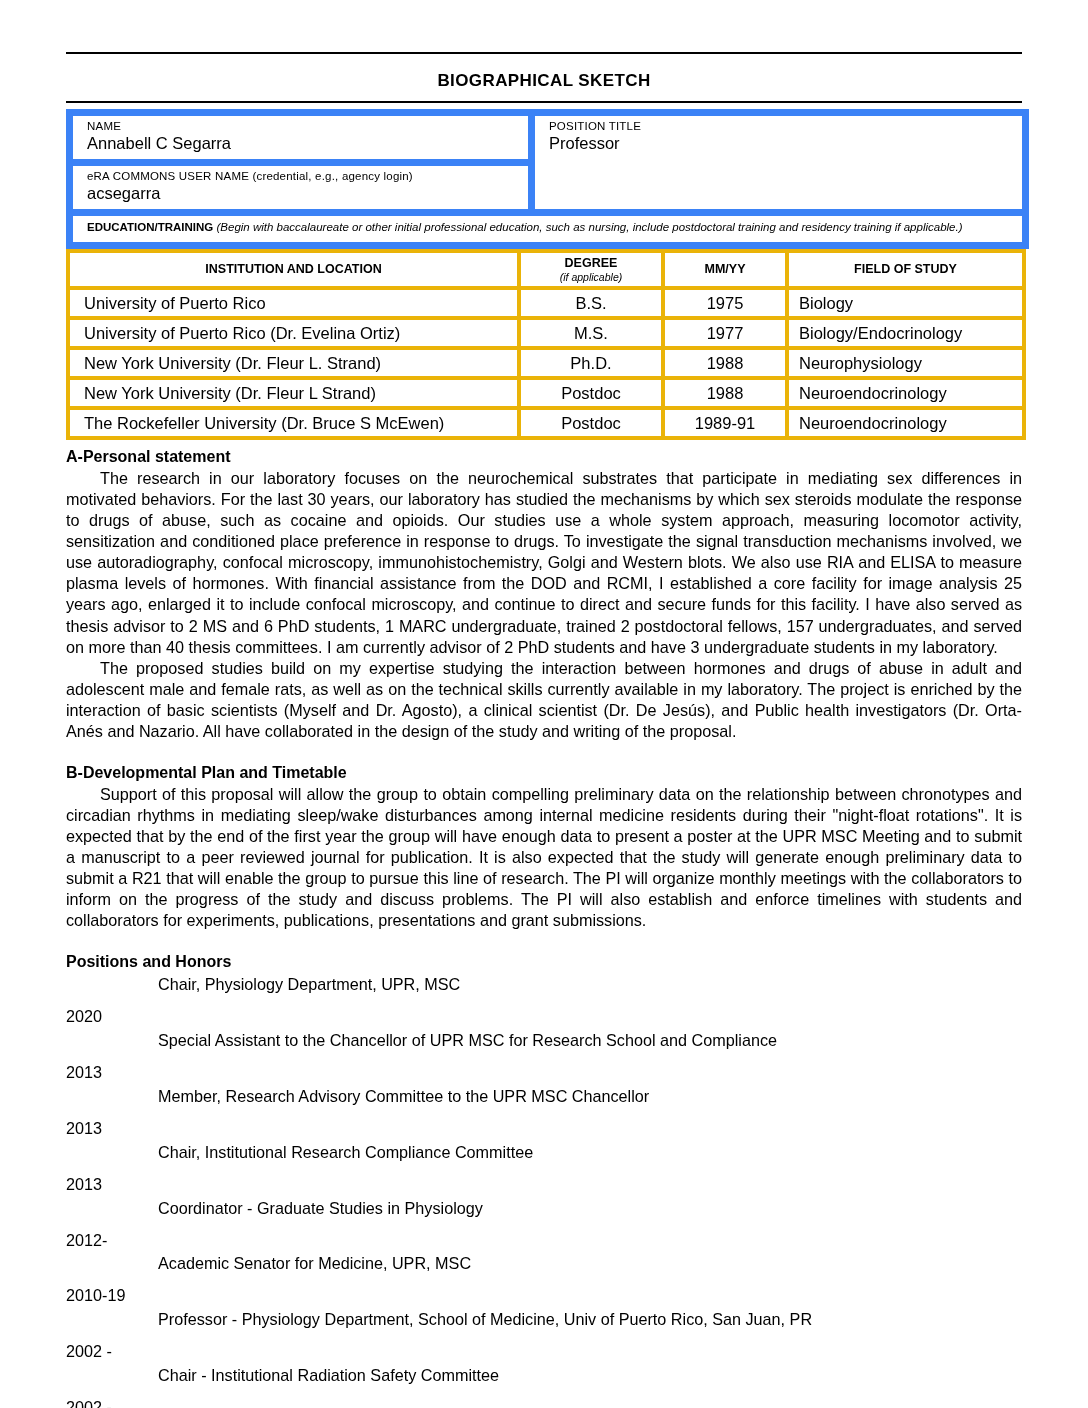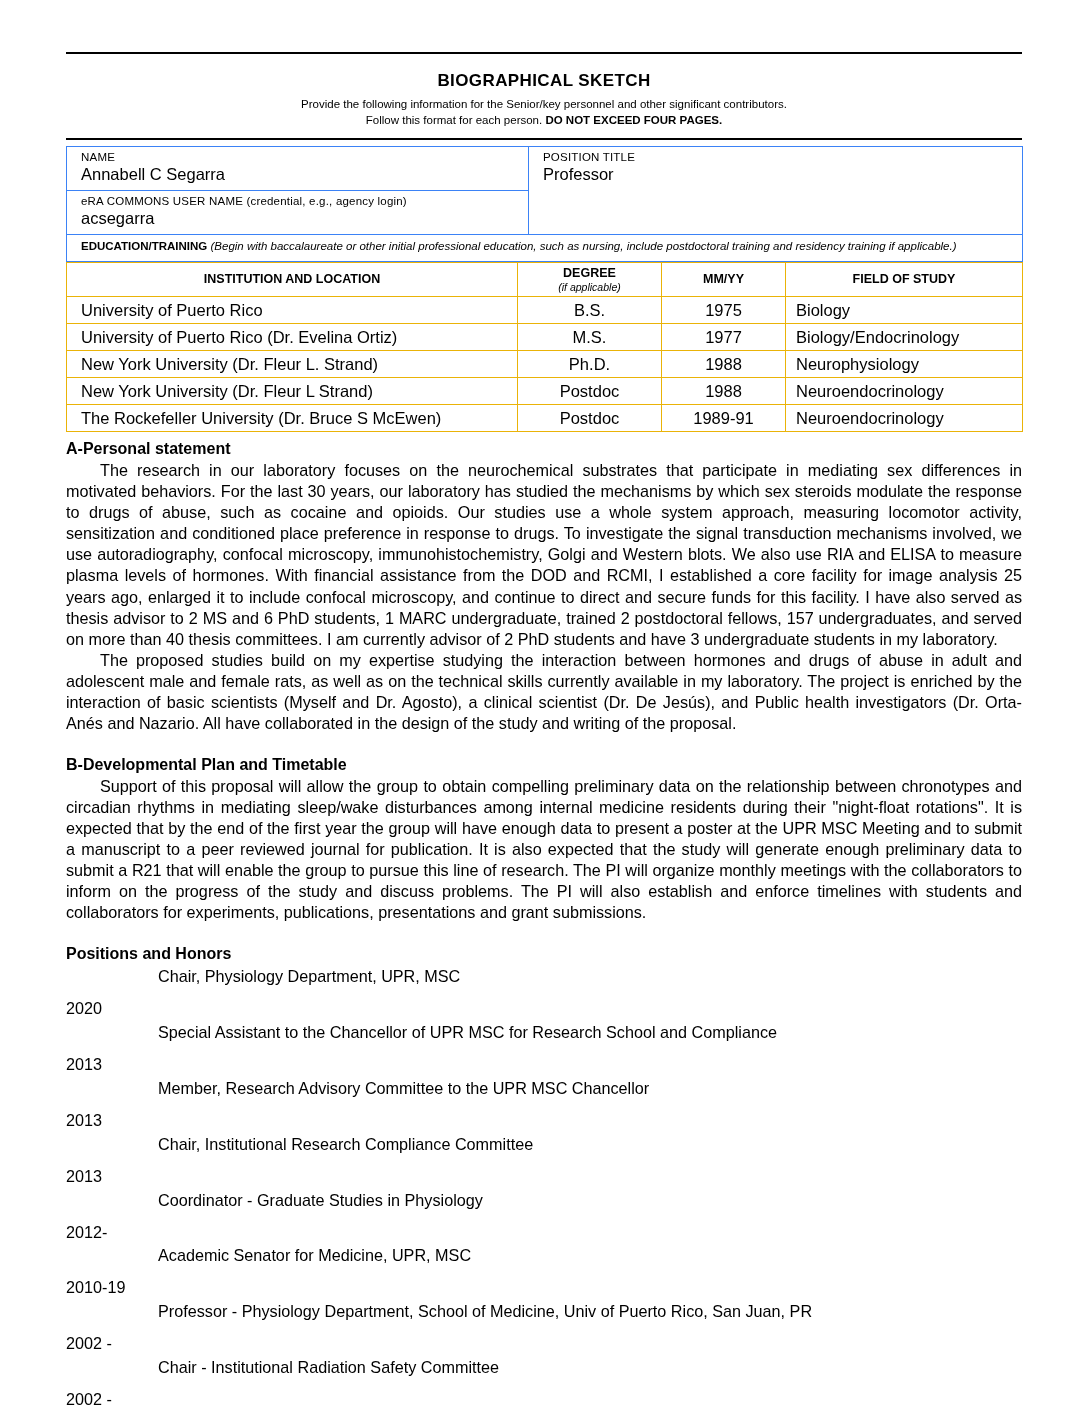--- a/index.html
+++ b/index.html
@@ -53,21 +53,21 @@
   }
 
   
   .info-table {
     width: 956px;
     border-collapse: collapse;
     margin-top: 6px;
     table-layout: fixed;
   }
   .info-table td {
-    border: 1px solid #3b82f6;
+    border: 7px solid #3b82f6;
     vertical-align: top;
     padding: 4px 0 6px 14px;
   }
   .field-label {
     font-size: 11.5px;
     letter-spacing: 0.2px;
   }
   .field-value {
     font-size: 16.5px;
     margin-top: 2px;
@@ -80,21 +80,21 @@
   .edu-note i { font-style: italic; }
   .edu-note b { font-weight: bold; }
 
   
   .edu-table {
     width: 956px;
     border-collapse: collapse;
     table-layout: fixed;
   }
   .edu-table th, .edu-table td {
-    border: 1px solid #eab308;
+    border: 4px solid #eab308;
   }
   .edu-table th {
     font-size: 12.5px;
     font-weight: bold;
     padding: 3px 0;
     text-align: center;
     line-height: 1.2;
   }
   .edu-table th .small-it {
     font-size: 10.5px;
@@ -146,25 +146,20 @@
 </head>
 <body>
 
 <div class="page">
   <div class="content">
 
     <div class="rule-top"></div>
 
     <div class="doc-title">BIOGRAPHICAL SKETCH</div>
 
-    <div class="doc-sub">
-      <span>Provide the following information for the Senior/key personnel and other significant contributors.</span><br>
-      <span>Follow this format for each person.</span>
-      <b>DO NOT EXCEED FOUR PAGES.</b>
-    </div>
 
     <div class="rule-mid"></div>
 
     <table class="info-table">
       <colgroup>
           <col style="width:462px">
           <col style="width:494px">
         </colgroup>
       <tbody>
         <tr>

